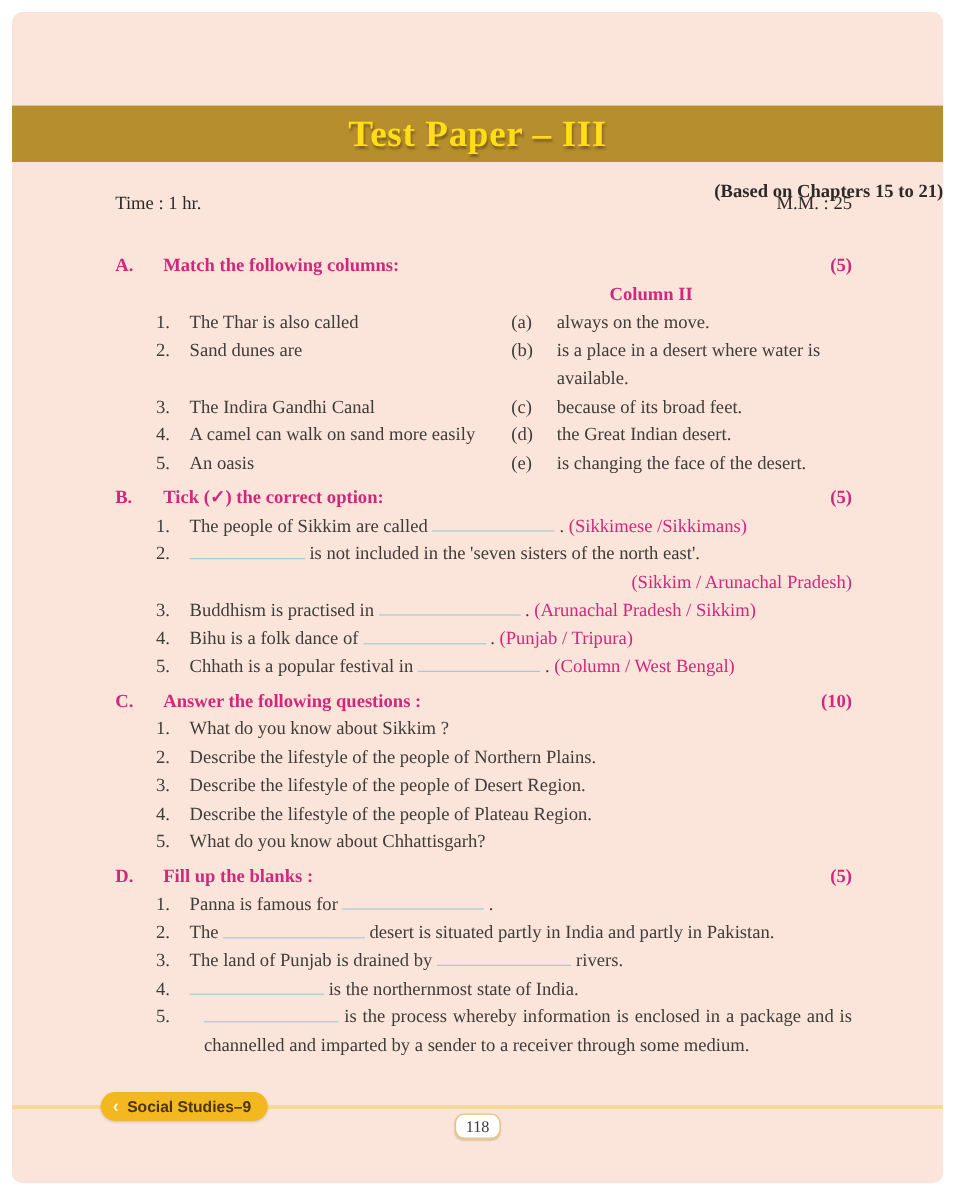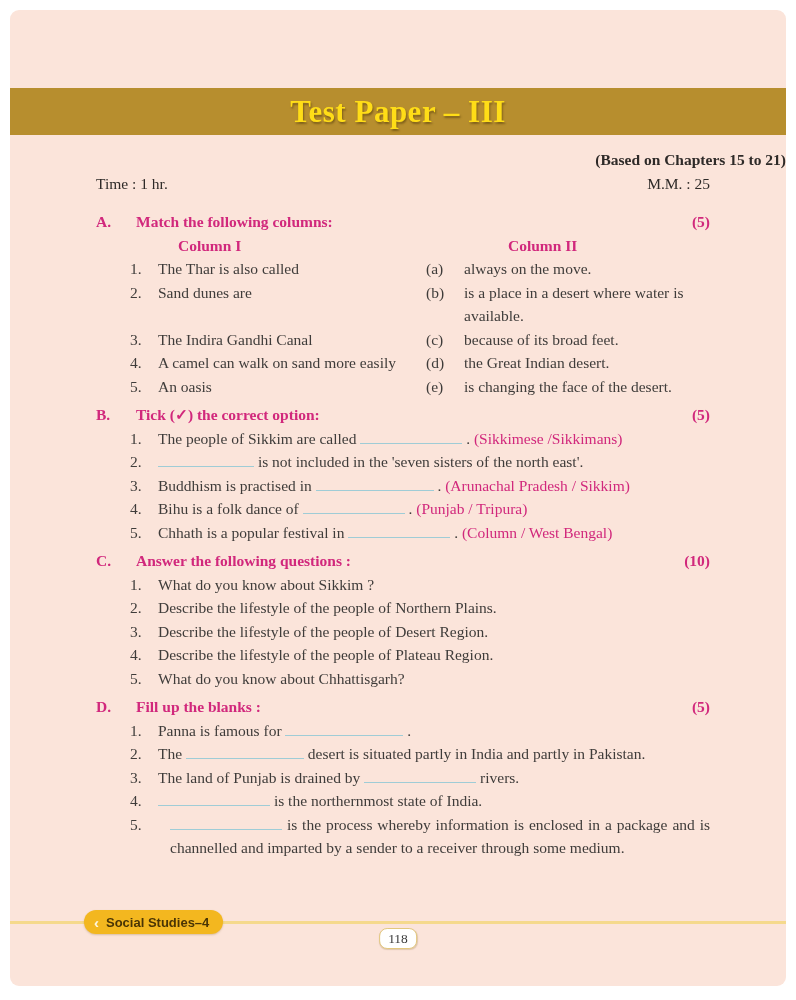--- a/index.html
+++ b/index.html
@@ -30,21 +30,21 @@
   .title {
     font-size:31px; font-weight:bold; color:var(--title_yellow);
     letter-spacing:0.5px; text-shadow:1px 2px 2px rgba(60,40,0,0.45);
   }
 
   .subtitle {
     position:absolute; top:141px; left:0; right:0;
     text-align:right; font-weight:bold; font-size:15.5px; color:#2e2a28;
   }
   .meta {
-    position:absolute; top:165px; left:86px; right:76px;
+    position:absolute; top:151px; left:86px; right:76px;
     display:flex; justify-content:space-between;
     font-size:15.5px; color:#2e2a28;
   }
 
   .content {
     position:absolute; top:195px; left:86px; right:76px; color:var(--body_text);
     font-size:15.5px; line-height:23.5px;
   }
 
   .sec-head { display:flex; font-weight:bold; color:var(--heading_pink); margin-top:5px; }
@@ -108,21 +108,20 @@
   </div>
 
   <div class="content">
 
     <div class="sec-head">
       <span class="sec-letter">A.</span>
       <span class="sec-title">Match the following columns:</span>
       <span class="sec-marks">(5)</span>
     </div>
     <div class="colheads">
-      <span class="c1">Column I</span>
       <span class="c2">Column II</span>
     </div>
     <div class="a-grid">
       <span>1.</span>
       <span class="a-left">The Thar is also called</span>
       <span>(a)</span>
       <span>always on the move.</span>
     </div>
     <div class="a-grid">
       <span>2.</span>
@@ -155,20 +154,21 @@
       <span class="sec-marks">(5)</span>
     </div>
     <div class="q-row">
       <span class="q-num">1.</span>
       <span class="q-text"><span>The people of Sikkim are called </span><span class="blank w1"></span><span> . </span><span class="opts">(Sikkimese /Sikkimans)</span></span>
     </div>
     <div class="q-row">
       <span class="q-num">2.</span>
       <span class="q-text"><span class="blank w2"></span><span> is not included in the 'seven sisters of the north east'.</span></span>
     </div>
+    <div class="opts-line">(Sikkim / Arunachal Pradesh)</div>
     <div class="q-row">
       <span class="q-num">3.</span>
       <span class="q-text"><span>Buddhism is practised in </span><span class="blank w3"></span><span> . </span><span class="opts">(Arunachal Pradesh / Sikkim)</span></span>
     </div>
     <div class="q-row">
       <span class="q-num">4.</span>
       <span class="q-text"><span>Bihu is a folk dance of </span><span class="blank w1"></span><span> . </span><span class="opts">(Punjab / Tripura)</span></span>
     </div>
     <div class="q-row">
       <span class="q-num">5.</span>
@@ -226,18 +226,18 @@
       <span class="q-num">5.</span>
       <span class="q-text justify"><span class="blank w4"></span><span> is the process whereby information is enclosed in a package and is channelled and imparted by a sender to a receiver through some medium.</span></span>
     </div>
 
   </div>
 
   <div class="footer">
     <div class="footer-line"></div>
     <div class="book-pill">
       <span class="chev">‹</span>
-      <span>Social Studies–4</span>
+      <span>Social Studies–9</span>
     </div>
     <div class="page-badge">118</div>
   </div>
 
 </div>
 
 </body></html>

